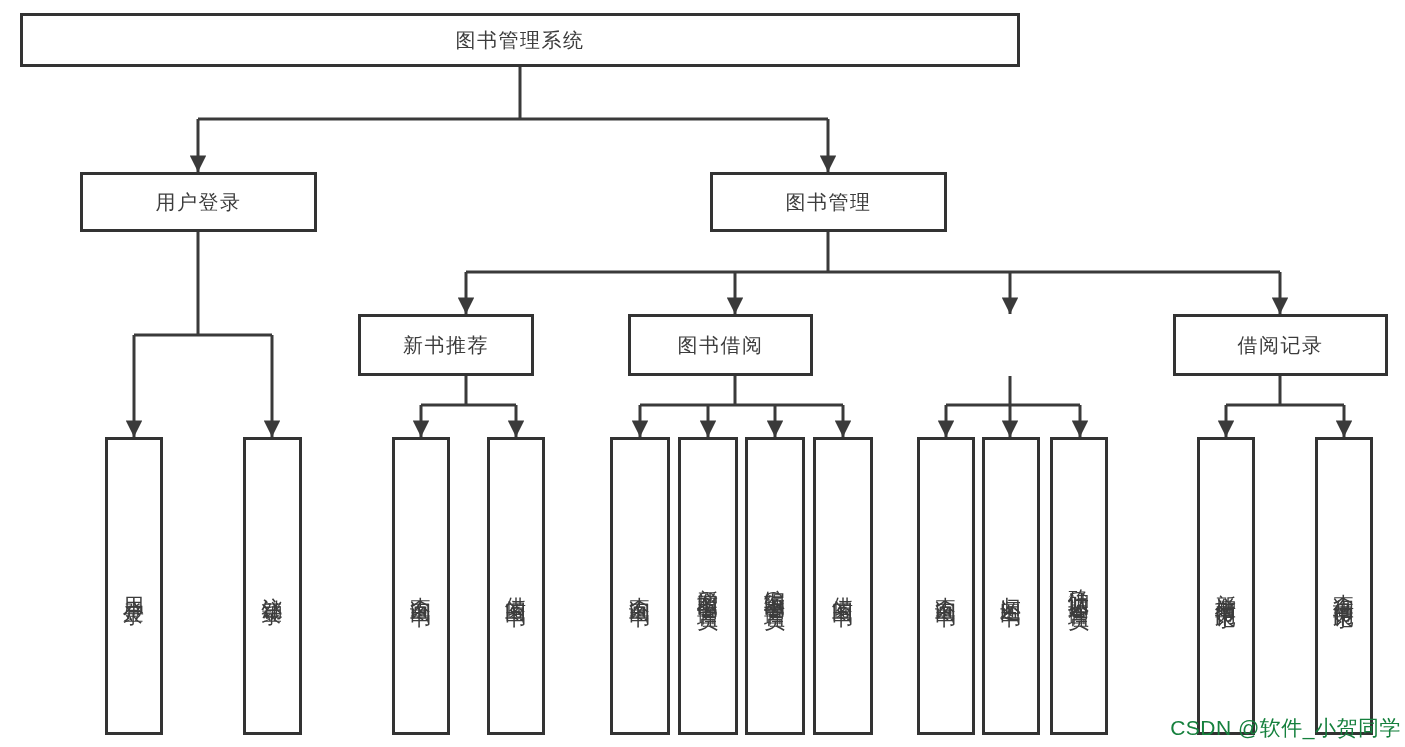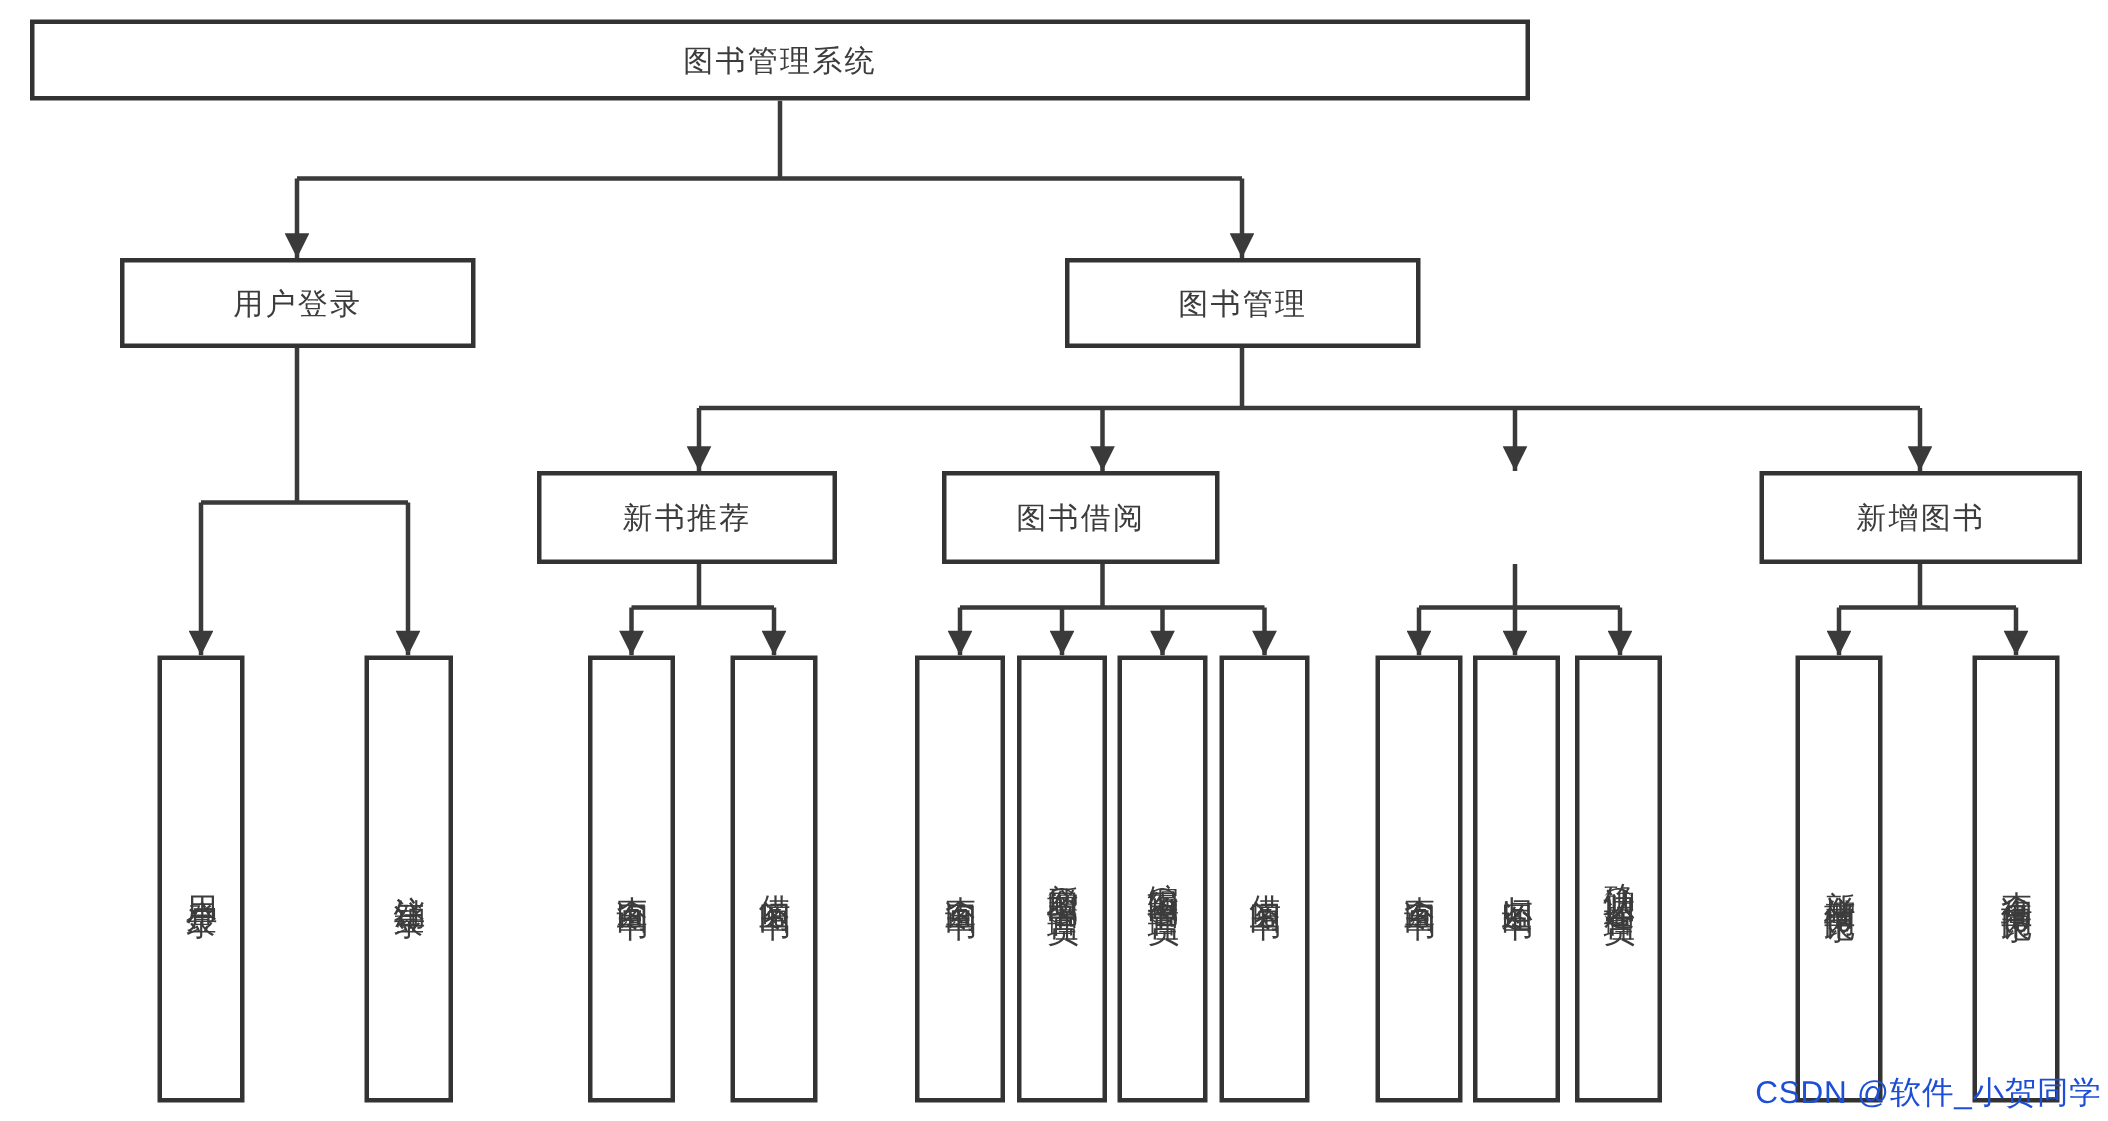--- a/index.html
+++ b/index.html
@@ -17,21 +17,21 @@
     display:flex;align-items:center;justify-content:center;
     color:#3c3c3c;
   }
   .node.h{font-size:20px;letter-spacing:1.5px;}
   .node.v{
     writing-mode:vertical-rl;text-orientation:mixed;
     font-size:21px;letter-spacing:0.15em;line-height:1;
   }
   .watermark{
     position:absolute;right:4px;bottom:5px;
-    font-size:21px;color:#1d4ed8;letter-spacing:0.5px;
+    font-size:21px;color:#15803d;letter-spacing:0.5px;
     white-space:nowrap;
   }
 </style>
 </head>
 <body>
 
 <div class="stage">
 
   <svg class="connectors" viewBox="0 0 1405 747">
     <defs>
@@ -75,23 +75,23 @@
       <path d="M1226 405 V437" marker-end="url(#arw)"></path>
       <path d="M1344 405 V437" marker-end="url(#arw)"></path>
     </g>
   </svg>
 
   <div class="node h" style="left:20px;top:13px;width:1000px;height:54px">图书管理系统</div>
 
   <div class="node h" style="left:80px;top:172px;width:237px;height:60px">用户登录</div>
   <div class="node h" style="left:710px;top:172px;width:237px;height:60px">图书管理</div>
 
-  <div class="node h" style="left:358px;top:314px;width:200px;height:62px">新书推荐</div>
+  <div class="node h" style="left:358px;top:314px;width:176px;height:62px">新书推荐</div>
   <div class="node h" style="left:628px;top:314px;width:185px;height:62px">图书借阅</div>
-  <div class="node h" style="left:1173px;top:314px;width:215px;height:62px">新增图书</div>
+  <div class="node h" style="left:1173px;top:314px;width:215px;height:62px">借阅记录</div>
 
   <div class="node v" style="left:105px;top:437px;width:58px;height:298px">用户登录</div>
   <div class="node v" style="left:243px;top:437px;width:59px;height:298px">注销登录</div>
 
   <div class="node v" style="left:392px;top:437px;width:58px;height:298px">查询图书</div>
   <div class="node v" style="left:487px;top:437px;width:58px;height:298px">借阅图书</div>
 
   <div class="node v" style="left:610px;top:437px;width:60px;height:298px">查询图书</div>
   <div class="node v" style="left:678px;top:437px;width:60px;height:298px">新增图书（管理员）</div>
   <div class="node v" style="left:745px;top:437px;width:60px;height:298px">编辑图书（管理员）</div>

